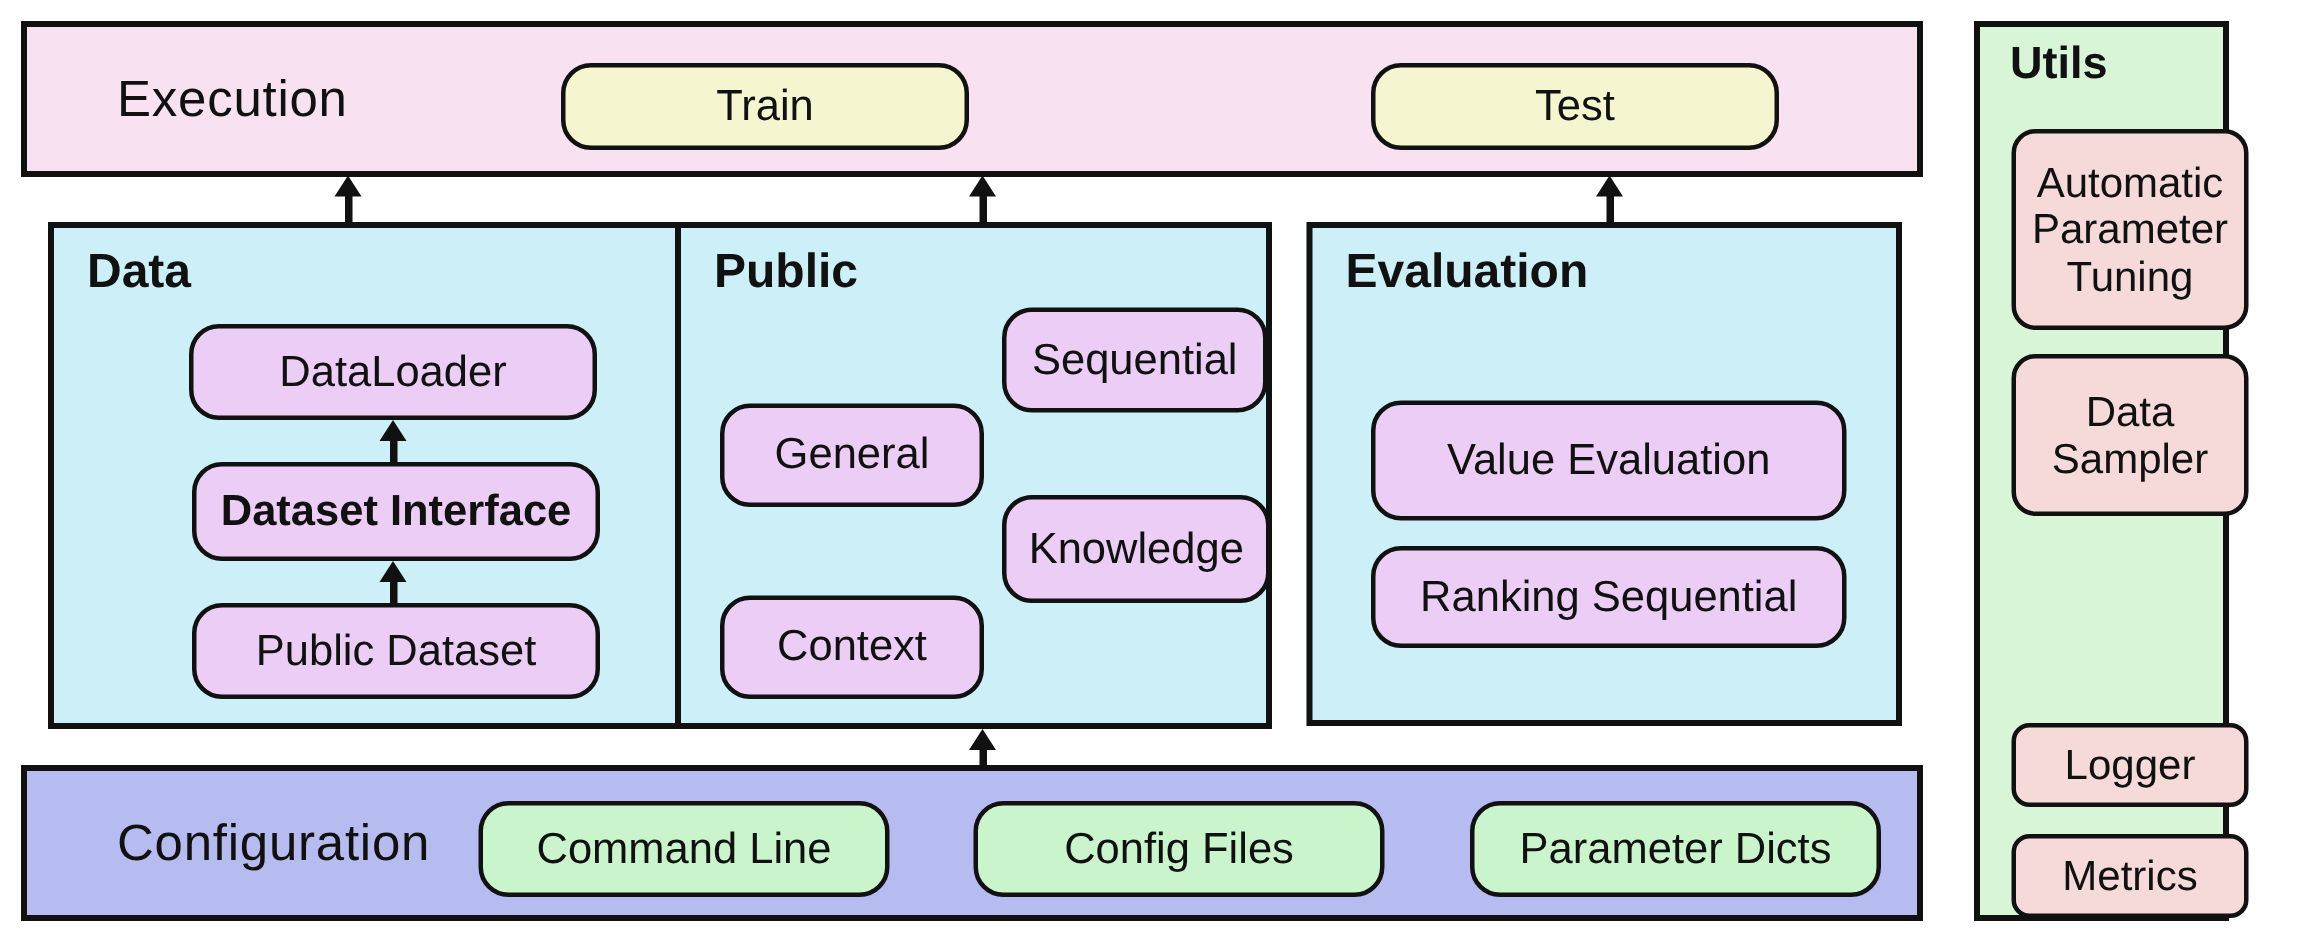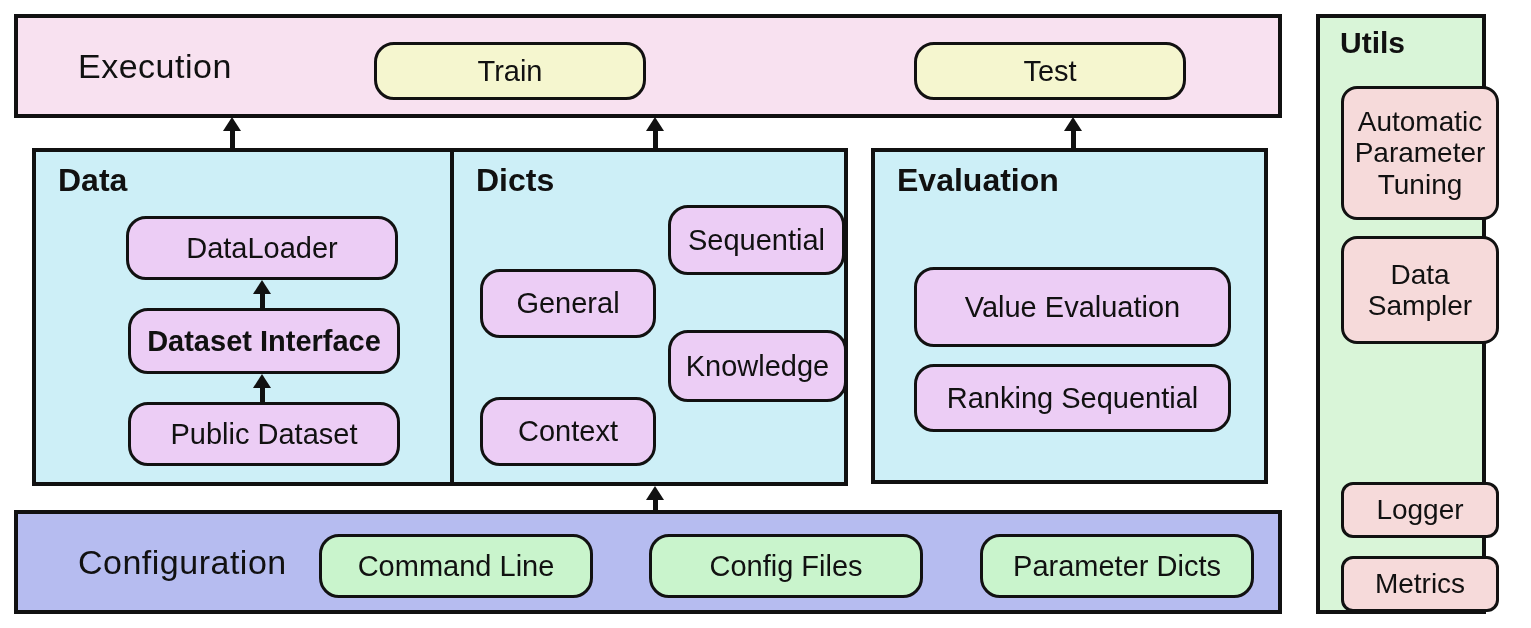--- a/index.html
+++ b/index.html
@@ -101,21 +101,21 @@
       </div>
     <div class="rbox comp box-dataset-interface">Dataset Interface</div>
     <div class="arrow" style="left:217px;top:222px;height:28px;">
         <div class="head"></div>
         <div class="stem"></div>
       </div>
     <div class="rbox comp box-public-dataset">Public Dataset</div>
   </div>
 
   <div class="panel model-panel">
-    <div class="panel-title">Dicts</div>
+    <div class="panel-title">Public</div>
     <div class="rbox comp box-sequential">Sequential</div>
     <div class="rbox comp box-general">General</div>
     <div class="rbox comp box-knowledge">Knowledge</div>
     <div class="rbox comp box-context">Context</div>
   </div>
 
   <div class="panel evaluation-panel">
     <div class="panel-title">Evaluation</div>
     <div class="rbox comp box-value-eval">Value Evaluation</div>
     <div class="rbox comp box-ranking-eval">Ranking Sequential</div>

